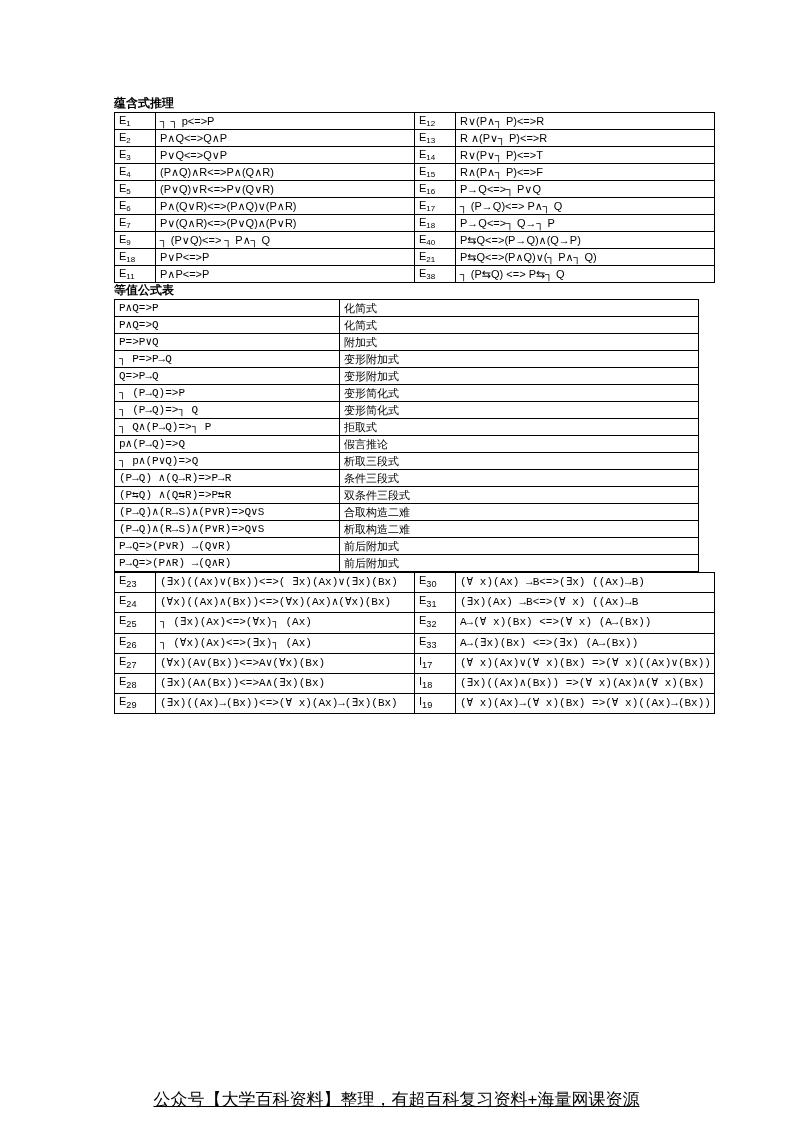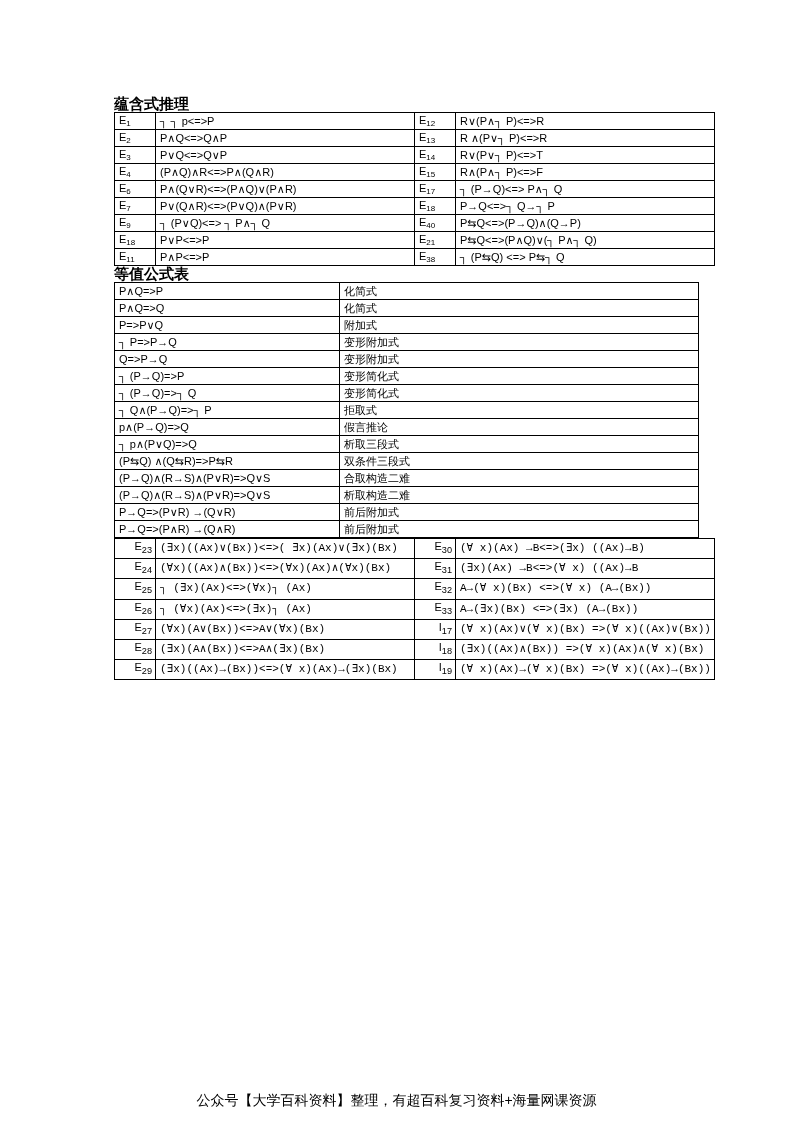--- a/index.html
+++ b/index.html
@@ -21,21 +21,21 @@
     height: 1122px;
     background: #ffffff;
   }
   .content {
     position: absolute;
     left: 114px;
     top: 96px;
     width: 568px;
   }
   .section-title {
-    font-size: 15px;
+    font-size: 12px;
     font-weight: bold;
     line-height: 15px;
     margin: 0 0 1px 0;
     letter-spacing: 0px;
   }
   table.grid {
     border-collapse: collapse;
     width: 568px;
     table-layout: fixed;
     border-radius: 18px;
@@ -57,41 +57,42 @@
     font-size: 8px;
     vertical-align: baseline;
     position: relative;
     top: 2px;
   }
   .formula {
     width: 251px;
   }
   .eq-left {
     width: 217px;
+    font-family: Liberation Mono, monospace;
   }
   .eq-right {
     width: 351px;
   }
   .q-lbl {
     width: 33px;
-    text-align: right;
   }
   .q-col {
     width: 251px;
     font-family: Liberation Mono, monospace;
   }
   .footer {
     position: absolute;
     left: 0;
     top: 1093px;
     width: 793px;
     text-align: center;
-    font-size: 14px;
+    font-size: 17px;
     line-height: 14px;
     color: #000000;
+    text-decoration: underline;
   }
 </style>
 </head>
 <body>
 
 <div class="page">
   <div class="content">
 
     <div class="section-title">蕴含式推理</div>
 
@@ -115,20 +116,26 @@
           <td class="lbl"><span>E</span><sub>14</sub></td>
           <td class="formula">R∨(P∨┐ P)&lt;=&gt;T</td>
         </tr>
         <tr>
           <td class="lbl"><span>E</span><sub>4</sub></td>
           <td class="formula">(P∧Q)∧R&lt;=&gt;P∧(Q∧R)</td>
           <td class="lbl"><span>E</span><sub>15</sub></td>
           <td class="formula">R∧(P∧┐ P)&lt;=&gt;F</td>
         </tr>
         <tr>
+          <td class="lbl"><span>E</span><sub>5</sub></td>
+          <td class="formula">(P∨Q)∨R&lt;=&gt;P∨(Q∨R)</td>
+          <td class="lbl"><span>E</span><sub>16</sub></td>
+          <td class="formula">P→Q&lt;=&gt;┐ P∨Q</td>
+        </tr>
+        <tr>
           <td class="lbl"><span>E</span><sub>6</sub></td>
           <td class="formula">P∧(Q∨R)&lt;=&gt;(P∧Q)∨(P∧R)</td>
           <td class="lbl"><span>E</span><sub>17</sub></td>
           <td class="formula">┐ (P→Q)&lt;=&gt; P∧┐ Q</td>
         </tr>
         <tr>
           <td class="lbl"><span>E</span><sub>7</sub></td>
           <td class="formula">P∨(Q∧R)&lt;=&gt;(P∨Q)∧(P∨R)</td>
           <td class="lbl"><span>E</span><sub>18</sub></td>
           <td class="formula">P→Q&lt;=&gt;┐ Q→┐ P</td>
@@ -192,20 +199,24 @@
         </tr>
         <tr>
           <td class="eq-left">p∧(P→Q)=&gt;Q</td>
           <td class="eq-right">假言推论</td>
         </tr>
         <tr>
           <td class="eq-left">┐ p∧(P∨Q)=&gt;Q</td>
           <td class="eq-right">析取三段式</td>
         </tr>
         <tr>
+          <td class="eq-left">(P→Q) ∧(Q→R)=&gt;P→R</td>
+          <td class="eq-right">条件三段式</td>
+        </tr>
+        <tr>
           <td class="eq-left">(P⇆Q) ∧(Q⇆R)=&gt;P⇆R</td>
           <td class="eq-right">双条件三段式</td>
         </tr>
         <tr>
           <td class="eq-left">(P→Q)∧(R→S)∧(P∨R)=&gt;Q∨S</td>
           <td class="eq-right">合取构造二难</td>
         </tr>
         <tr>
           <td class="eq-left">(P→Q)∧(R→S)∧(P∨R)=&gt;Q∨S</td>
           <td class="eq-right">析取构造二难</td>

